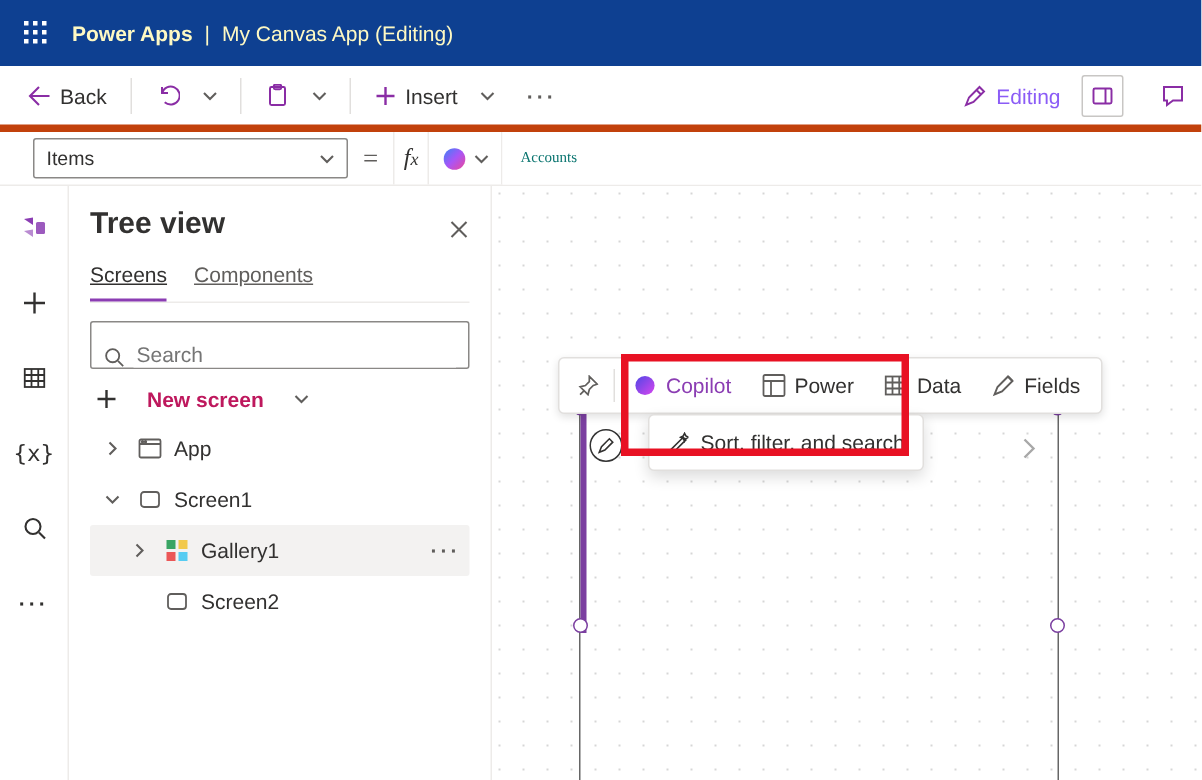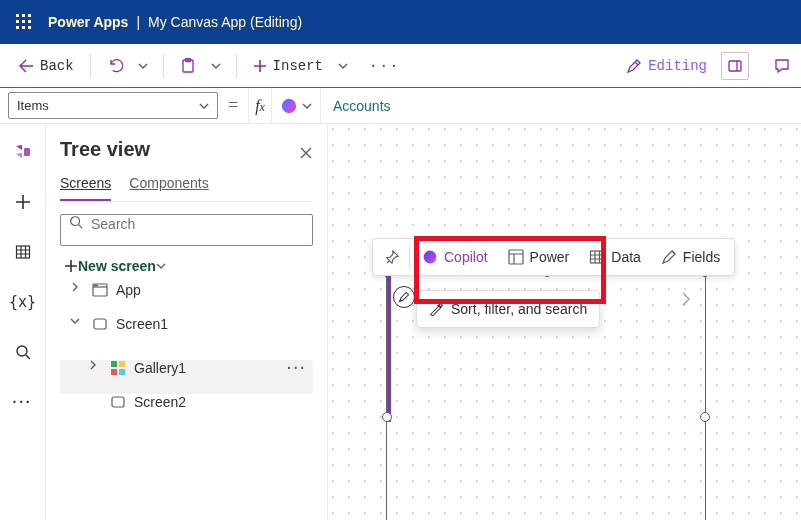--- a/index.html
+++ b/index.html
@@ -31,26 +31,25 @@
     justify-content: center;
   }
   .waffle svg { fill: #fff; }
   .appname { font-weight: 600; margin-left: 8px; }
   .titlesep { margin: 0 8px; }
   .doctitle { }
 
   
   .toolbar {
     height: 44px;
-    border-bottom: 1px solid #c2410c;
+    border-bottom: 5px solid #c2410c;
     display: flex;
     align-items: center;
     padding: 0 10px;
     gap: 4px;
-    font-family: Liberation Mono, monospace;
   }
   .tb-btn {
     display: flex;
     align-items: center;
     gap: 6px;
     height: 32px;
     padding: 0 8px;
     border-radius: 2px;
     color: #8a2da5;
   }
@@ -67,21 +66,21 @@
   .tb-right { display:flex; align-items:center; gap:8px; color:#8b5cf6; }
   .tb-iconbox { width:28px; height:28px; border:1px solid #c8c6c4; border-radius:2px; display:flex; align-items:center; justify-content:center; color:#8a2da5; margin-left:6px;}
   .ellipsis-dots { color:#605e5c; letter-spacing:2px; font-weight:600; padding:0 10px;}
 
   
   .formulabar {
     height: 36px;
     border-bottom: 1px solid #edebe9;
     display: flex;
     align-items: stretch;
-    padding-left: 8px;
+    padding-left: 22px;
   }
   .propcombo {
     width: 210px;
     border: 1px solid #8a8886;
     border-radius: 2px;
     margin: 4px 0;
     display: flex;
     align-items: center;
     padding: 0 8px;
     justify-content: space-between;
@@ -94,22 +93,22 @@
   }
   .copilotlogo {
     width:18px; height:18px;
   }
   .fx-input {
     flex:1;
     border:none;
     outline:none;
     padding: 0 12px;
     color:#0b7570;
-    font-family: Liberation Sans, sans-serif;
-    font-size: 14px;
+    font-family: Liberation Serif, serif;
+    font-size: 10px;
   }
 
   
   .main {
     display: flex;
     height: calc(520px - 44px - 44px - 36px);
   }
   .leftrail {
     width: 46px;
     border-right: 1px solid #edebe9;
@@ -135,39 +134,39 @@
   .treehead {
     display:flex; justify-content: space-between; align-items:center;
   }
   .treehead h2 { font-size: 20px; font-weight:600; margin:4px 0 10px 0;}
   .close-x { color:#605e5c; font-size:14px; }
   .tabs { display:flex; gap:18px; border-bottom:1px solid #edebe9; }
   .tab { padding: 4px 0 8px 0; color:#605e5c;text-decoration:underline; }
   .tab.active { color:#323130; border-bottom:2px solid #8b3db3; font-weight:400;}
   .search {
     margin-top:12px;
-    display:flex; align-items:flex-start;
+    display:flex; align-items:flex-end;
     border:1px solid #8a8886; border-radius:2px;
     height:32px; padding:0 8px; gap:6px; color:#605e5c;
     font-size:14px;
   }
   .search input {border:none; outline:none; flex:1; font-size:14px;}
   .newscreen {
-    display:flex; align-items:center; gap:0; margin:12px 0 8px 4px; color:#14532d; font-weight:600;
+    display:flex; align-items:center; gap:20px; margin:12px 0 8px 4px; color:#be185d; font-weight:600;
   }
   .treelist {}
   .row {
-    display:flex; height:34px; gap:8px; border-radius:2px; padding-left: 4px;
+    display:flex; align-items:center; height:34px; gap:8px; border-radius:2px; padding-left: 4px;
   }
   .row.selected { background:#f3f2f1;}
   .row .chev{ width:14px; color:#605e5c;}
   .row .more { margin-left:auto; margin-right:6px; color:#605e5c; letter-spacing:2px; font-weight:600;}
   .rowlabel { font-size:14px; color:#323130;}
   .indent1 { padding-left: 10px;}
-  .indent2 { padding-left: 28px; margin-top: 10px;}
+  .indent2 { padding-left: 28px;}
   .indent3 { padding-left: 28px;}
 
   
   .canvas {
     flex:1;
     background-image: radial-gradient(#d6d6d6 1px, transparent 1px);
     background-size: 16px 16px;
     background-position: -3px -3px;
     position: relative;
   }
@@ -207,29 +206,28 @@
   .fb-pin{ width:30px; display:flex; align-items:center; justify-content:center; color:#605e5c;}
   .fb-btn {
     display:flex; align-items:center; gap:6px; padding:0 10px; height:38px; color:#323130;
   }
   .fb-btn.copilot { color:#8b3db3; font-weight:400;}
   .fb-sep{ width:1px; height:22px; background:#e1dfdd; margin:0 2px;}
 
   
   .drop {
     position:absolute;
-    left:88px; top:152px;
+    left:104px; top:152px;
     background:#fff;
     border:1px solid #e1dfdd;
     border-radius:4px;
     box-shadow:0 4px 10px rgba(0,0,0,.14);
     padding:4px 0;
     z-index:6;
     min-width: 180px;
-    margin-top: 14px;
   }
   .drop-item {
     display:flex; align-items:center; gap:8px;
     padding:6px 12px;
     color:#323130;
   }
 
   
   .redbox {
     position:absolute;

